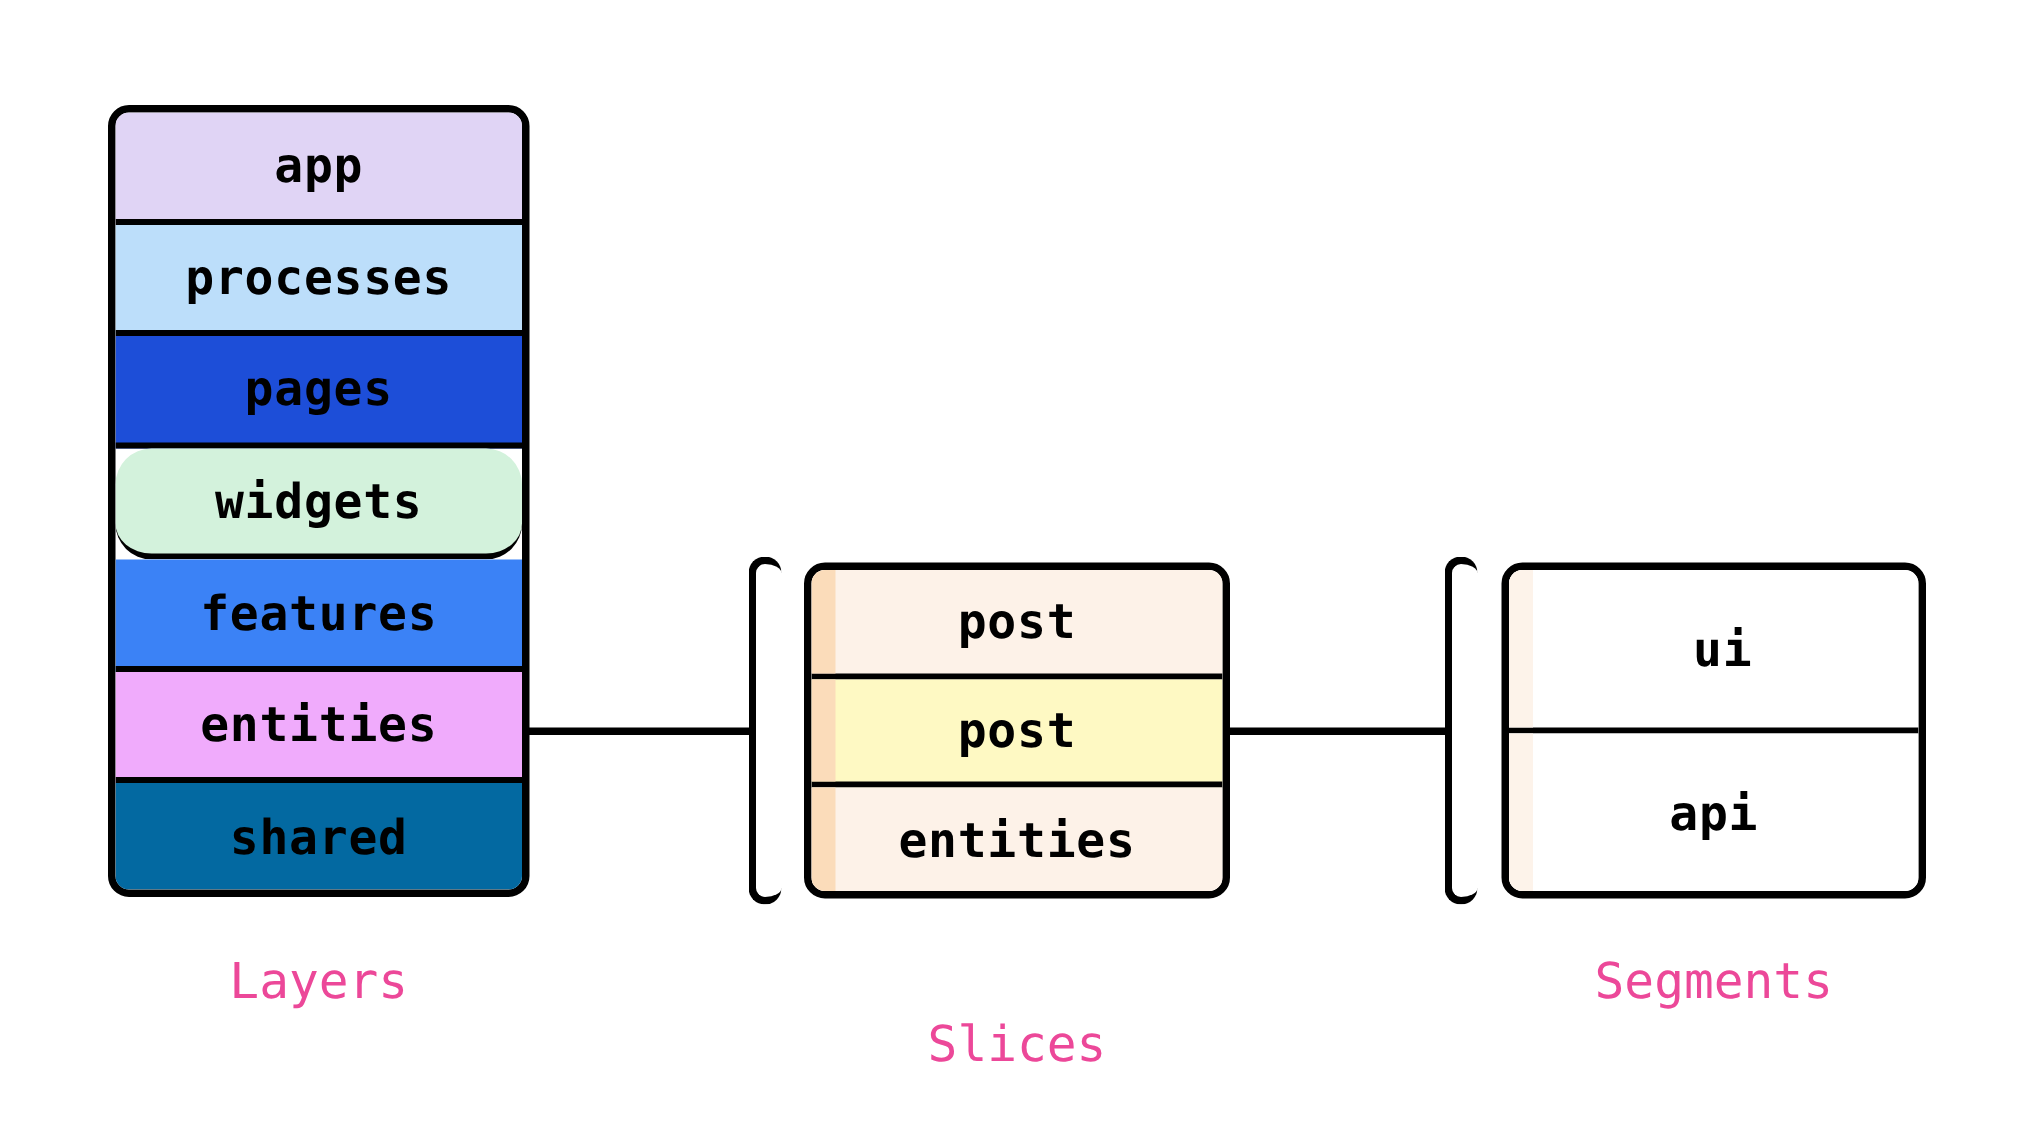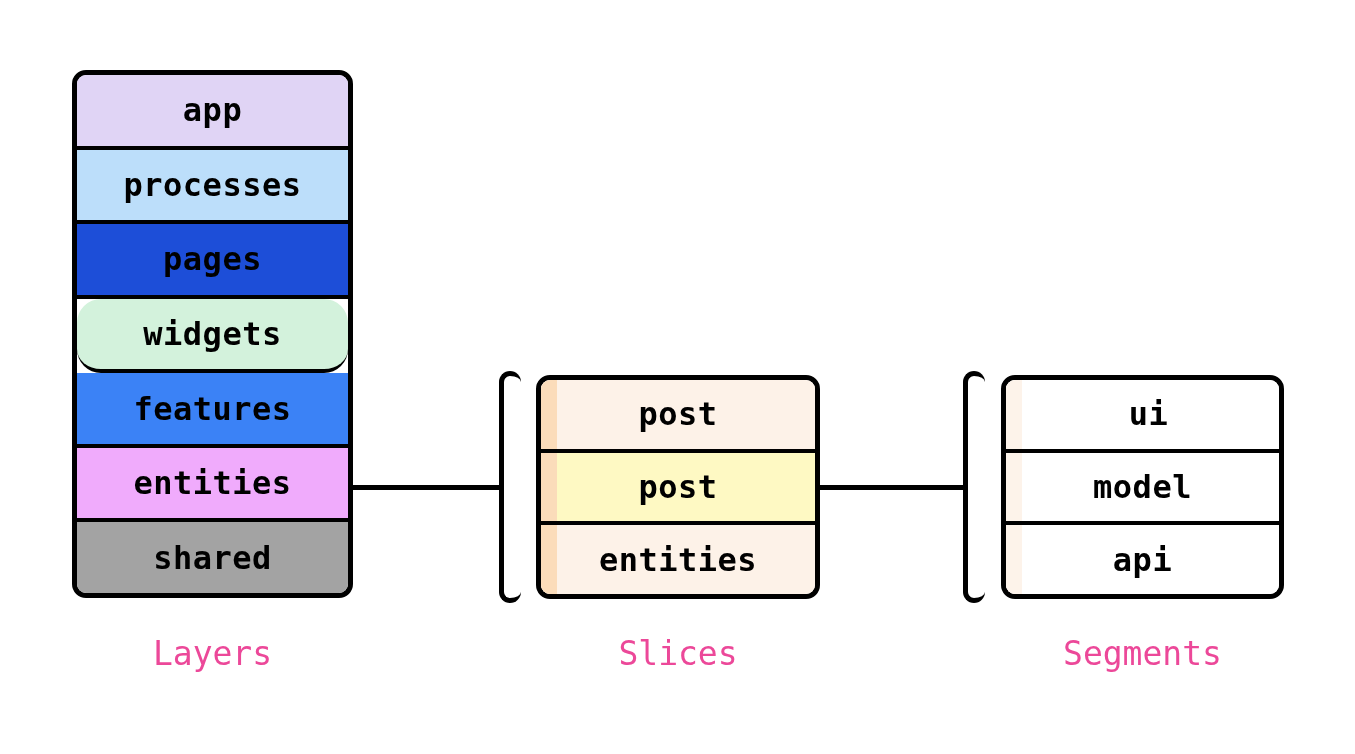--- a/index.html
+++ b/index.html
@@ -118,21 +118,21 @@
   .caption {
     position: absolute;
     top: 634px;
     text-align: center;
     font-size: 33px;
     color: #ec4899;
     line-height: 1.2;
     white-space: nowrap;
   }
   #caption-layers   { left:  72px; width: 281px; }
-  #caption-slices   { left: 536px; width: 284px; }
+  #caption-slices   { left: 536px; width: 284px; margin-top: 42px; }
   #caption-segments { left: 1001px; width: 283px; }
 </style>
 </head>
 <body style="background: rgb(255, 255, 255);">
 
 <div class="stack" id="layers-stack">
   <div class="row" style="background: rgb(224, 212, 245);">
     <span class="row-label">app</span>
   </div>
   <div class="row" style="background: rgb(188, 222, 250);">
@@ -143,21 +143,21 @@
   </div>
   <div class="row" style="background: rgb(211, 242, 220); border-radius: 24px;">
     <span class="row-label">widgets</span>
   </div>
   <div class="row" style="background: #3b82f6;">
     <span class="row-label">features</span>
   </div>
   <div class="row" style="background: #f0abfc;">
     <span class="row-label">entities</span>
   </div>
-  <div class="row" style="background: #a3a3a3;">
+  <div class="row" style="background: #0369a1;">
     <span class="row-label">shared</span>
   </div>
 </div>
 
 <div class="connector" id="connector-layers-slices" style="background: rgb(0, 0, 0);"></div>
 
 <div class="bracket" id="bracket-slices"></div>
 
 <div class="stack" id="slices-stack">
   <div class="row" style="background: rgb(253, 242, 232);">
@@ -178,23 +178,19 @@
 
 <div class="bracket" id="bracket-segments"></div>
 
 <div class="stack" id="segments-stack">
   <div class="row" style="background: rgb(255, 255, 255); padding-left: 12px;">
     <span class="stripe" style="background: rgb(253, 243, 234);"></span>
     <span class="row-label">ui</span>
   </div>
   <div class="row" style="background: rgb(255, 255, 255);">
     <span class="stripe" style="background: rgb(253, 243, 234);"></span>
-    <span class="row-label">model</span>
-  </div>
-  <div class="row" style="background: rgb(255, 255, 255);">
-    <span class="stripe" style="background: rgb(253, 243, 234);"></span>
     <span class="row-label">api</span>
   </div>
 </div>
 
 <div class="caption" id="caption-layers">Layers</div>
 <div class="caption" id="caption-slices">Slices</div>
 <div class="caption" id="caption-segments">Segments</div>
 
 </body></html>

